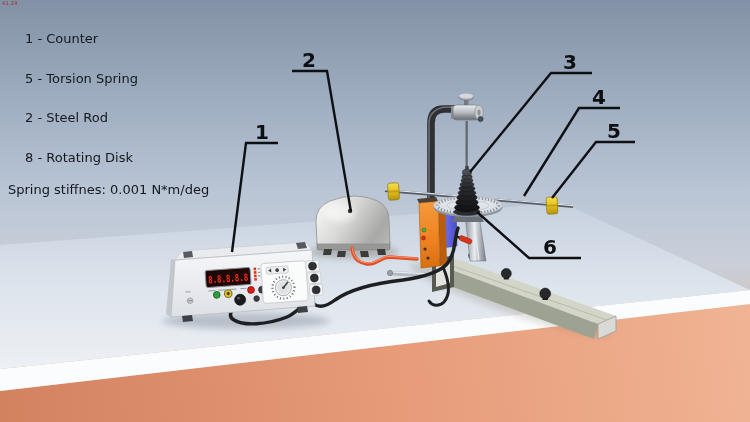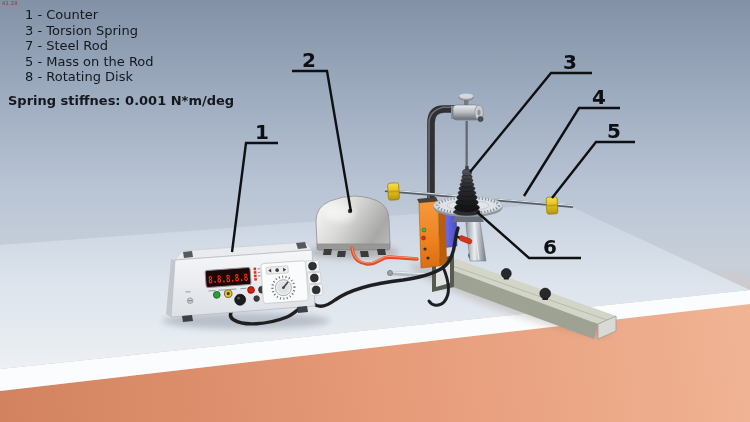--- a/index.html
+++ b/index.html
@@ -3,22 +3,22 @@
 <meta charset="utf-8">
 <style>
   html,body{margin:0;padding:0;background:#222;}
   .stage{position:relative;width:750px;height:422px;overflow:hidden;
          font-family:"DejaVu Sans",sans-serif;background:#9fadc0;}
   .stage svg{position:absolute;left:0;top:0;}
   .corner-text{position:absolute;left:2px;top:0px;font-size:5px;line-height:6px;
                color:#a03028;letter-spacing:0.3px;font-family:"DejaVu Sans",sans-serif;}
   .legend{position:absolute;left:8px;top:7px;color:#14181e;
           font-size:13px;line-height:15.6px;font-weight:500;}
-  .legend-item{padding-left:17px;}
-  .legend-note{margin-top:8px;padding-left:0;font-weight:bold;}
+  .legend-item{padding-left:17px;margin-top:24px;}
+  .legend-note{margin-top:17px;padding-left:0;}
   .callout-num{font-weight:bold;font-size:20px;fill:#0d0f12;}
 </style>
 </head>
 <body>
 
 <div class="stage">
 
 <svg width="750" height="422" viewBox="0 0 750 422">
   <defs>
     <linearGradient id="bgGrad" x1="0" y1="0" x2="0" y2="1">
@@ -311,20 +311,19 @@
     <text class="callout-num" x="599" y="104" text-anchor="middle">4</text>
     <text class="callout-num" x="614" y="138" text-anchor="middle">5</text>
     <text class="callout-num" x="550" y="254" text-anchor="middle">6</text>
   </g>
 </svg>
 
   <div class="corner-text">41.28</div>
 
   <div class="legend">
     <div class="legend-item">1 - Counter</div>
-    <div class="legend-item">3 - Torsion Spring</div>
-    <div class="legend-item">7 - Steel Rod</div>
-    <div class="legend-item">5 - Mass on the Rod</div>
+    <div class="legend-item">5 - Torsion Spring</div>
+    <div class="legend-item">2 - Steel Rod</div>
     <div class="legend-item">8 - Rotating Disk</div>
     <div class="legend-note">Spring stiffnes: 0.001 N*m/deg</div>
   </div>
 
 </div>
 
 </body></html>

